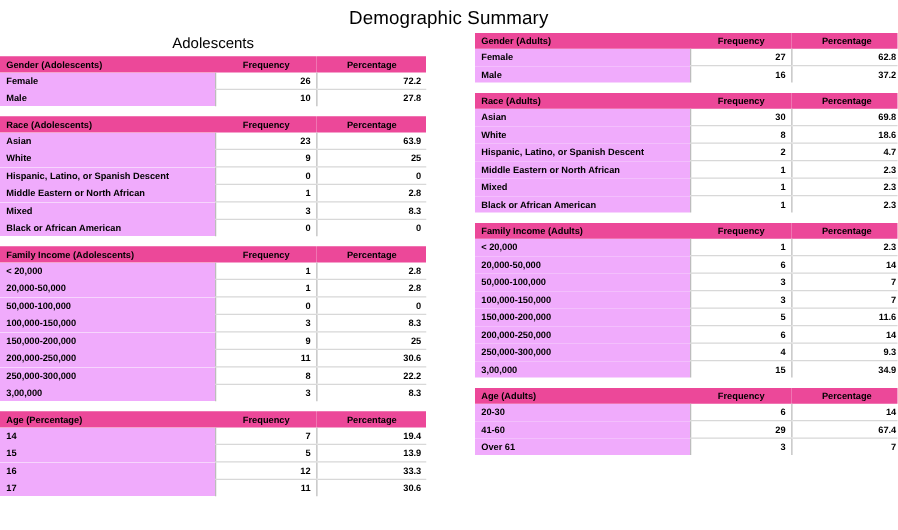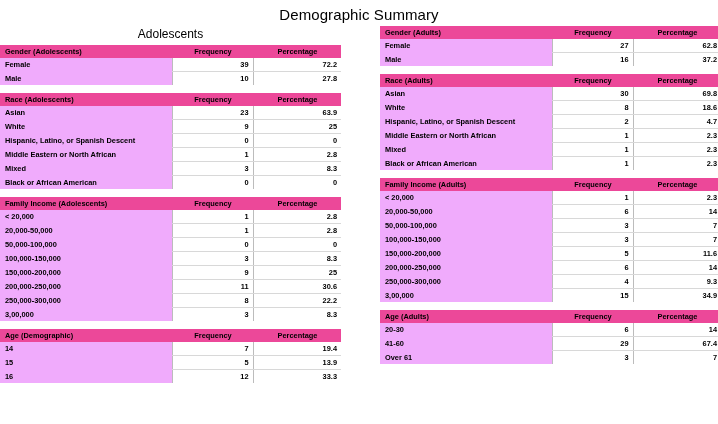--- a/index.html
+++ b/index.html
@@ -101,21 +101,21 @@
         <thead>
           <tr>
             <th>Gender (Adolescents)</th>
             <th class="num">Frequency</th>
             <th class="num">Percentage</th>
           </tr>
         </thead>
         <tbody>
           <tr>
             <td class="label">Female</td>
-            <td class="num">39</td>
+            <td class="num">26</td>
             <td class="num">72.2</td>
           </tr>
           <tr>
             <td class="label">Male</td>
             <td class="num">10</td>
             <td class="num">27.8</td>
           </tr>
         </tbody>
       </table>
       <table class="freq">
@@ -221,40 +221,45 @@
         </tbody>
       </table>
       <table class="freq">
         <colgroup>
           <col class="c-label">
           <col class="c-freq">
           <col class="c-pct">
         </colgroup>
         <thead>
           <tr>
-            <th>Age (Demographic)</th>
+            <th>Age (Percentage)</th>
             <th class="num">Frequency</th>
             <th class="num">Percentage</th>
           </tr>
         </thead>
         <tbody>
           <tr>
             <td class="label">14</td>
             <td class="num">7</td>
             <td class="num">19.4</td>
           </tr>
           <tr>
             <td class="label">15</td>
             <td class="num">5</td>
             <td class="num">13.9</td>
           </tr>
           <tr>
             <td class="label">16</td>
             <td class="num">12</td>
             <td class="num">33.3</td>
+          </tr>
+          <tr>
+            <td class="label">17</td>
+            <td class="num">11</td>
+            <td class="num">30.6</td>
           </tr>
         </tbody>
       </table>
     </div>
     <div class="col right">
       <table class="freq">
         <colgroup>
           <col class="c-label">
           <col class="c-freq">
           <col class="c-pct">

